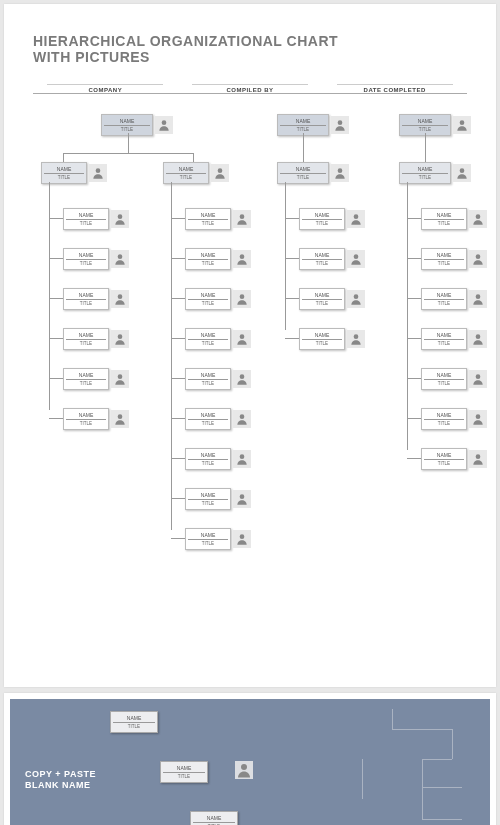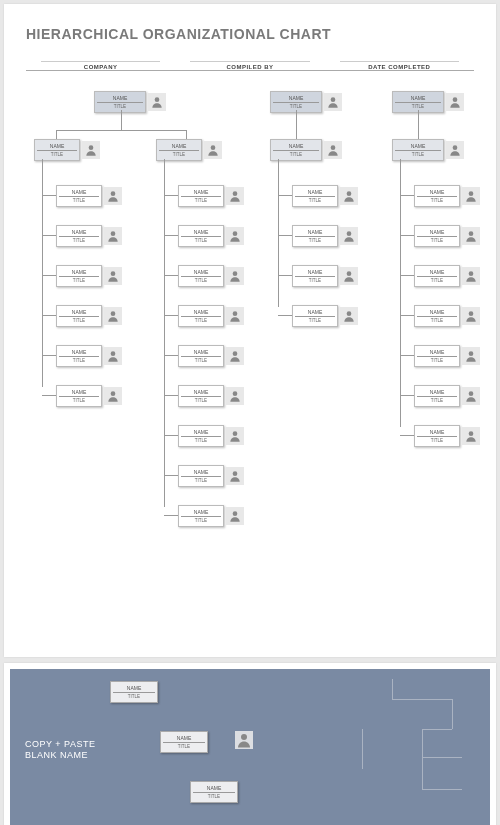--- a/index.html
+++ b/index.html
@@ -1,20 +1,20 @@
 <!DOCTYPE html>
 <html><head>
 <meta charset="utf-8">
 <style>
   * { box-sizing: border-box; margin: 0; padding: 0; }
   body { font-family: Arial, Helvetica, sans-serif; background: #e8e8e8; width: 500px; }
   .page {
     background: #fff;
     margin: 4px;
-    padding: 22px;
+    padding: 29px;
     position: relative;
     box-shadow: 0 0 2px rgba(0,0,0,0.1);
   }
   .title { color: #7a7a7a; font-size: 14px; font-weight: bold; letter-spacing: 0.5px; line-height: 1.15; margin-bottom: 12px; }
   .meta-row { display: flex; border-bottom: 1px solid #aaa; margin-bottom: 4px; }
   .meta-cell { flex: 1; }
   .meta-label { font-size: 6px; color: #444; text-align: center; letter-spacing: 0.5px; font-weight: bold; }
   .meta-value { border-bottom: 1px solid #ccc; height: 8px; width: 80%; margin: 0 auto 2px; }
   .chart-area {
     position: relative;
@@ -50,21 +50,21 @@
     background: #7a8aa3;
     min-height: 160px;
     position: relative;
     padding: 10px;
   }
   .blank-label {
     position: absolute;
     left: 15px; top: 70px;
     color: #fff;
     font-size: 9px;
-    font-weight: normal;
+    font-weight: bold;
     letter-spacing: 0.5px;
     line-height: 1.2;
   }
   .b-node { position: absolute; }
   .b-box {
     background: #edeef0;
     border: 1px solid #aaa;
     box-shadow: 1px 1px 2px rgba(0,0,0,0.3);
     width: 48px;
     padding: 3px 2px;
@@ -76,20 +76,21 @@
   .shapes { position: absolute; right: 8px; top: 8px; width: 120px; height: 140px; }
   .shapes .sline { position:absolute; background:#aab3c2; }
 </style>
 </head>
 <body>
 
 <div class="page">
 
   <div class="title">
     <div>HIERARCHICAL ORGANIZATIONAL CHART</div>
+    <div>WITH PICTURES</div>
   </div>
 
   <div class="meta-row">
     <div class="meta-cell">
       <div class="meta-value"></div>
       <div class="meta-label">COMPANY</div>
     </div>
     <div class="meta-cell">
       <div class="meta-value"></div>
       <div class="meta-label">COMPILED BY</div>

